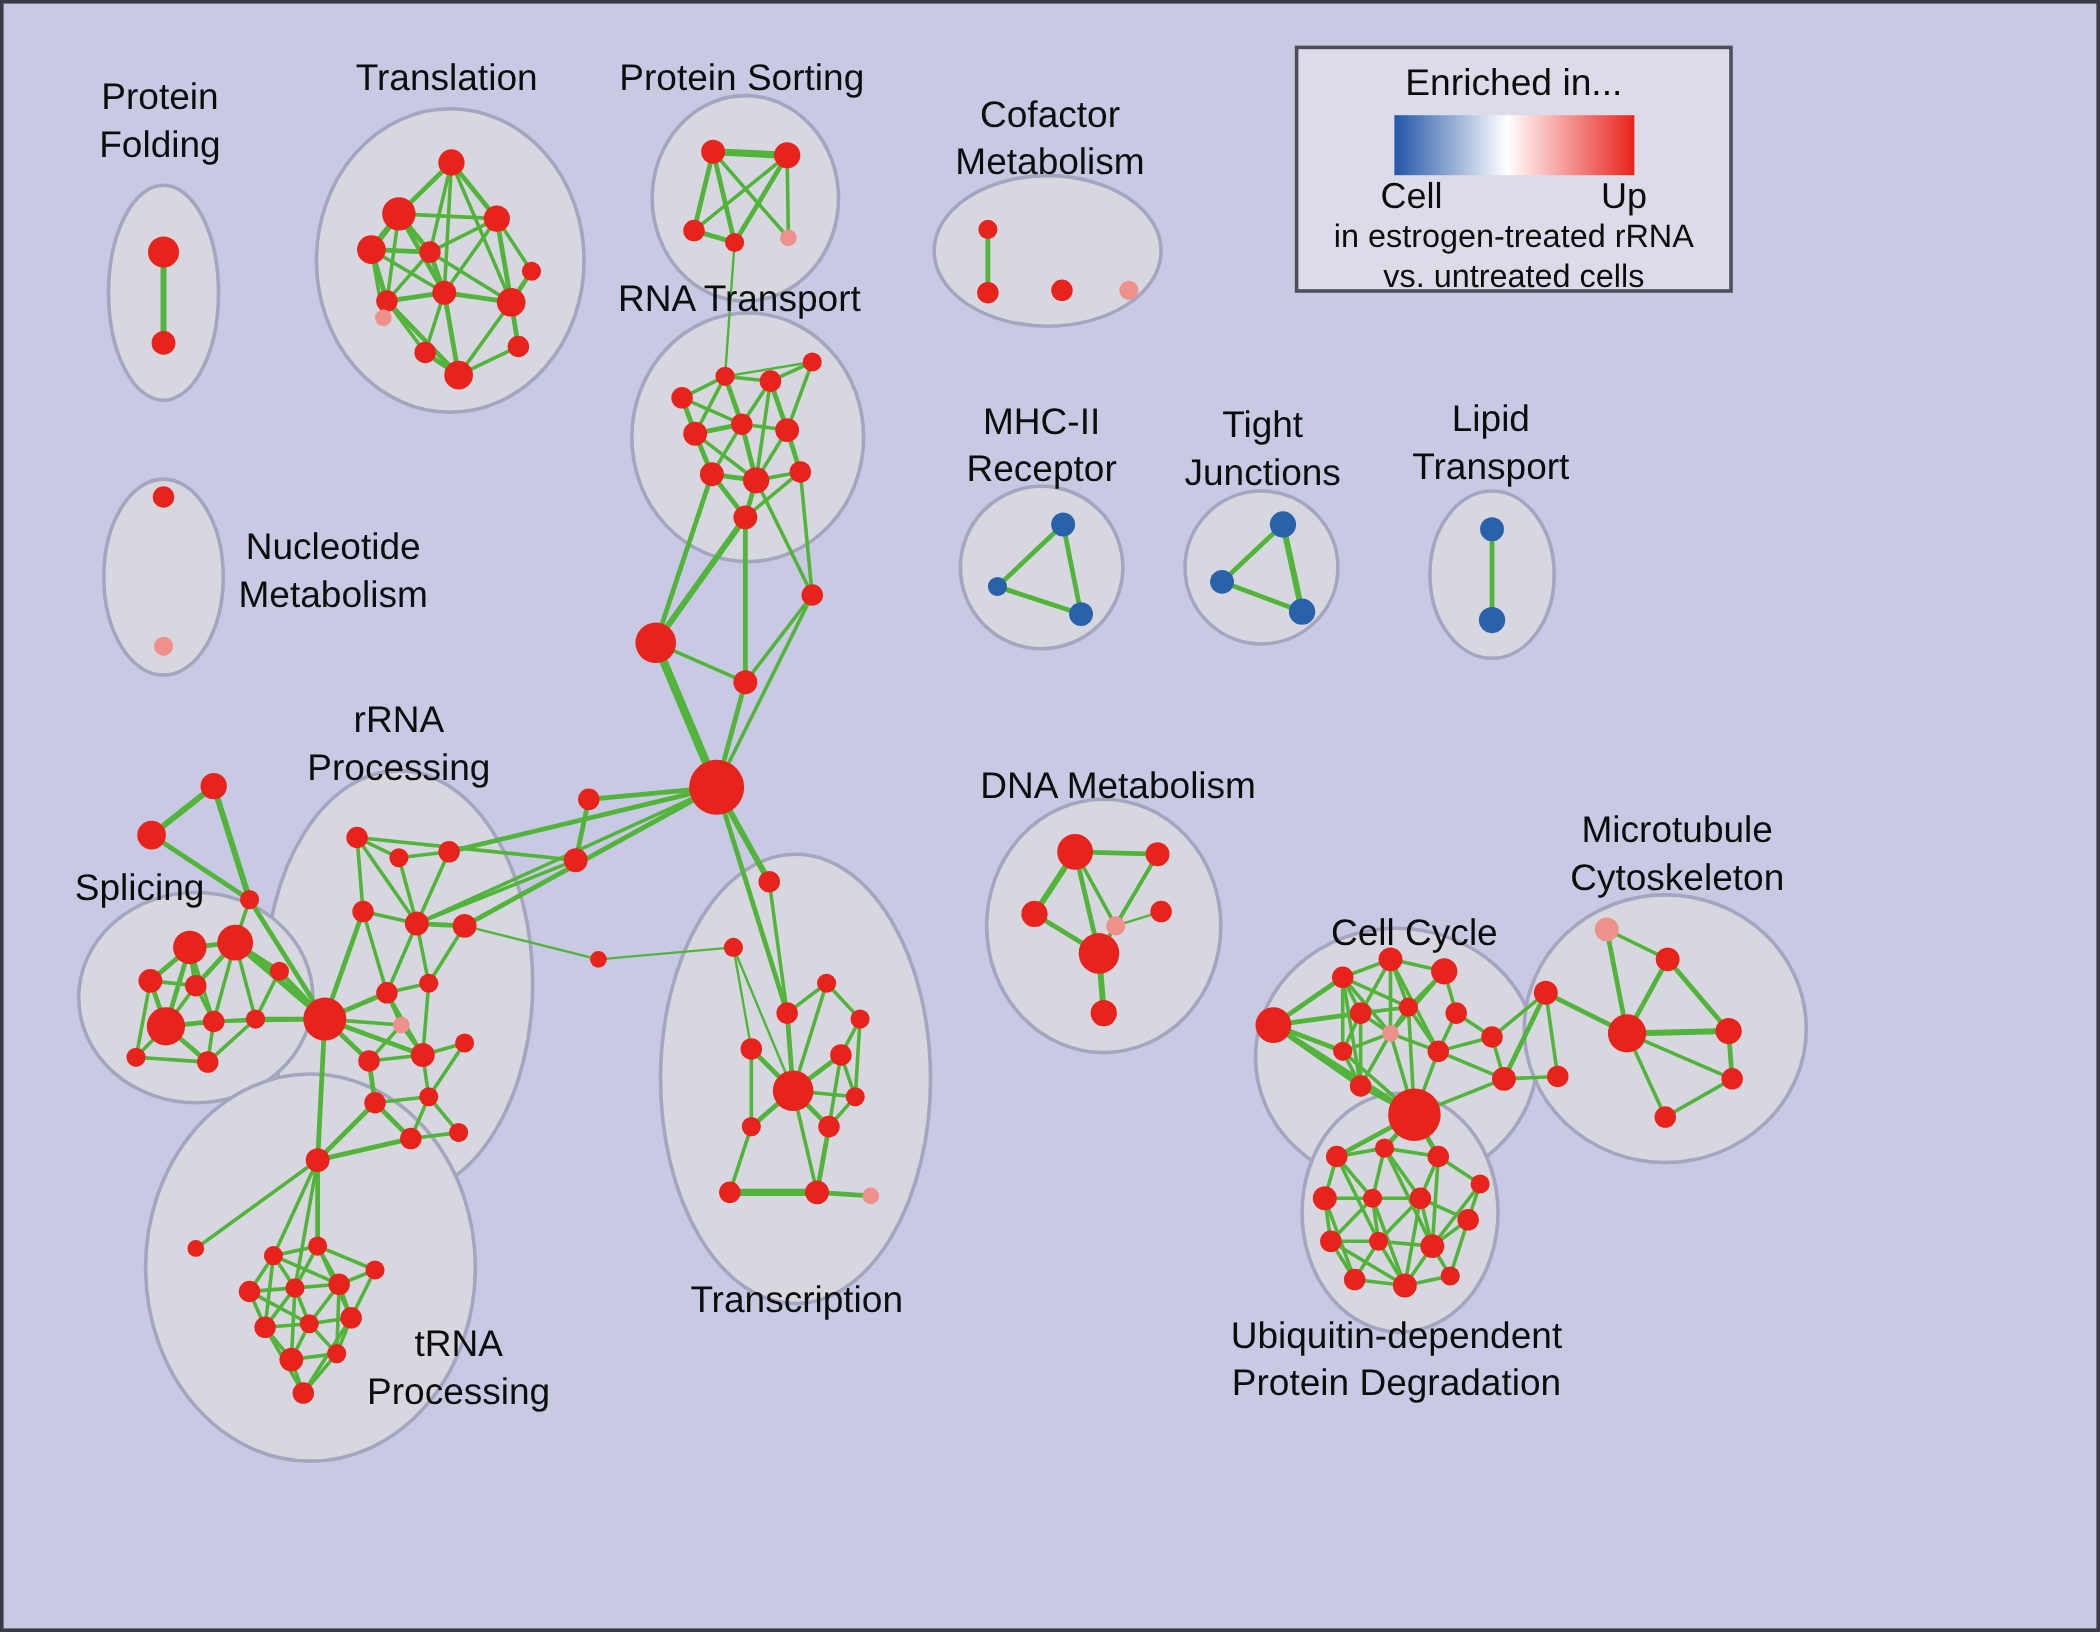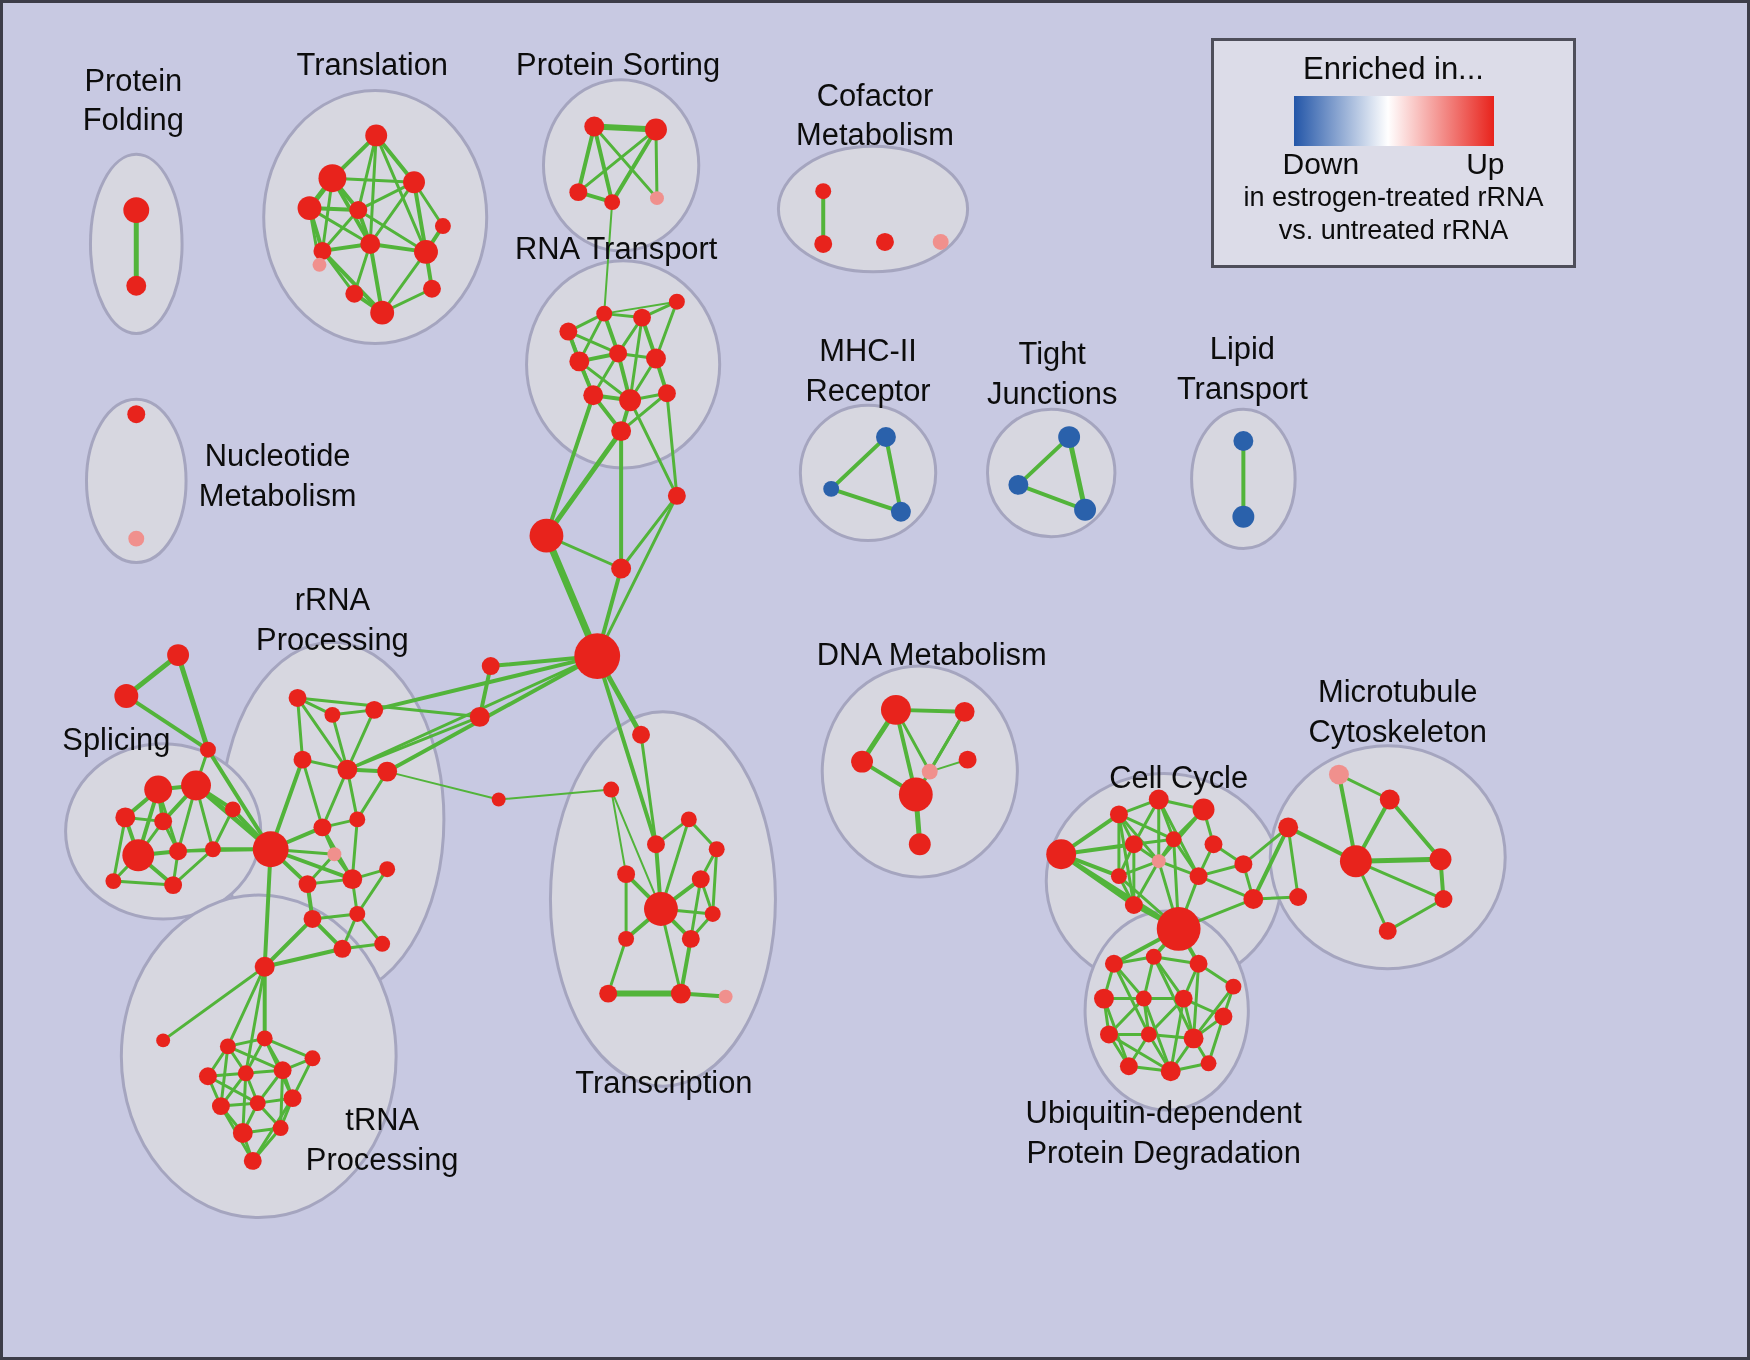--- a/index.html
+++ b/index.html
@@ -8,22 +8,22 @@
     width:1750px;height:1360px;
     box-sizing:border-box;
     border:3px solid #b91c1c;
     background:#c8c9e2;
     overflow:hidden;
     font-family:"Liberation Sans", sans-serif;
   }
   #graph-svg{position:absolute;left:0;top:0;width:100%;height:100%;}
   .cluster-label{font-size:31px;fill:#0c0c0c;font-family:"Liberation Sans",sans-serif;}
   #legend{
-    position:absolute;left:1208px;top:35px;
-    width:365px;height:230px;
+    position:absolute;left:1076px;top:35px;
+    width:365px;height:206px;
     box-sizing:border-box;
     background:#dcdce8;
     border:3px solid #4e4e5a;
     text-align:center;color:#0c0c0c;
   }
   .legend-title{font-size:31px;margin-top:10px;}
   .legend-bar{width:200px;height:50px;margin:9px auto 0;}
   .legend-du{display:flex;justify-content:space-between;width:222px;margin:1px auto 0;font-size:30px;}
   .legend-cap{font-size:27px;line-height:33px;}
   .legend-cap:first-of-type{margin-top:5px;}
@@ -554,19 +554,19 @@
         <text text-anchor="middle" class="cluster-label"><tspan x="1180" y="788">Cell Cycle</tspan></text>
         <text text-anchor="middle" class="cluster-label"><tspan x="1400" y="702">Microtubule</tspan><tspan x="1400" y="742">Cytoskeleton</tspan></text>
         <text text-anchor="middle" class="cluster-label"><tspan x="1165" y="1125">Ubiquitin-dependent</tspan><tspan x="1165" y="1165">Protein Degradation</tspan></text>
       </g>
     </svg>
 
   <div id="legend" style="background: rgb(220, 220, 232); border-color: rgb(78, 78, 90);">
     <div class="legend-title">Enriched in...</div>
     <div class="legend-bar" style="background: linear-gradient(to right, rgb(35, 86, 168), rgb(255, 255, 255) 47%, rgb(232, 35, 28));"></div>
     <div class="legend-du">
-      <span>Down</span>
+      <span>Cell</span>
       <span>Up</span>
     </div>
     <div class="legend-cap">in estrogen-treated rRNA</div>
-    <div class="legend-cap">vs. untreated rRNA</div>
+    <div class="legend-cap">vs. untreated cells</div>
   </div>
 </div>
 
 </body></html>

